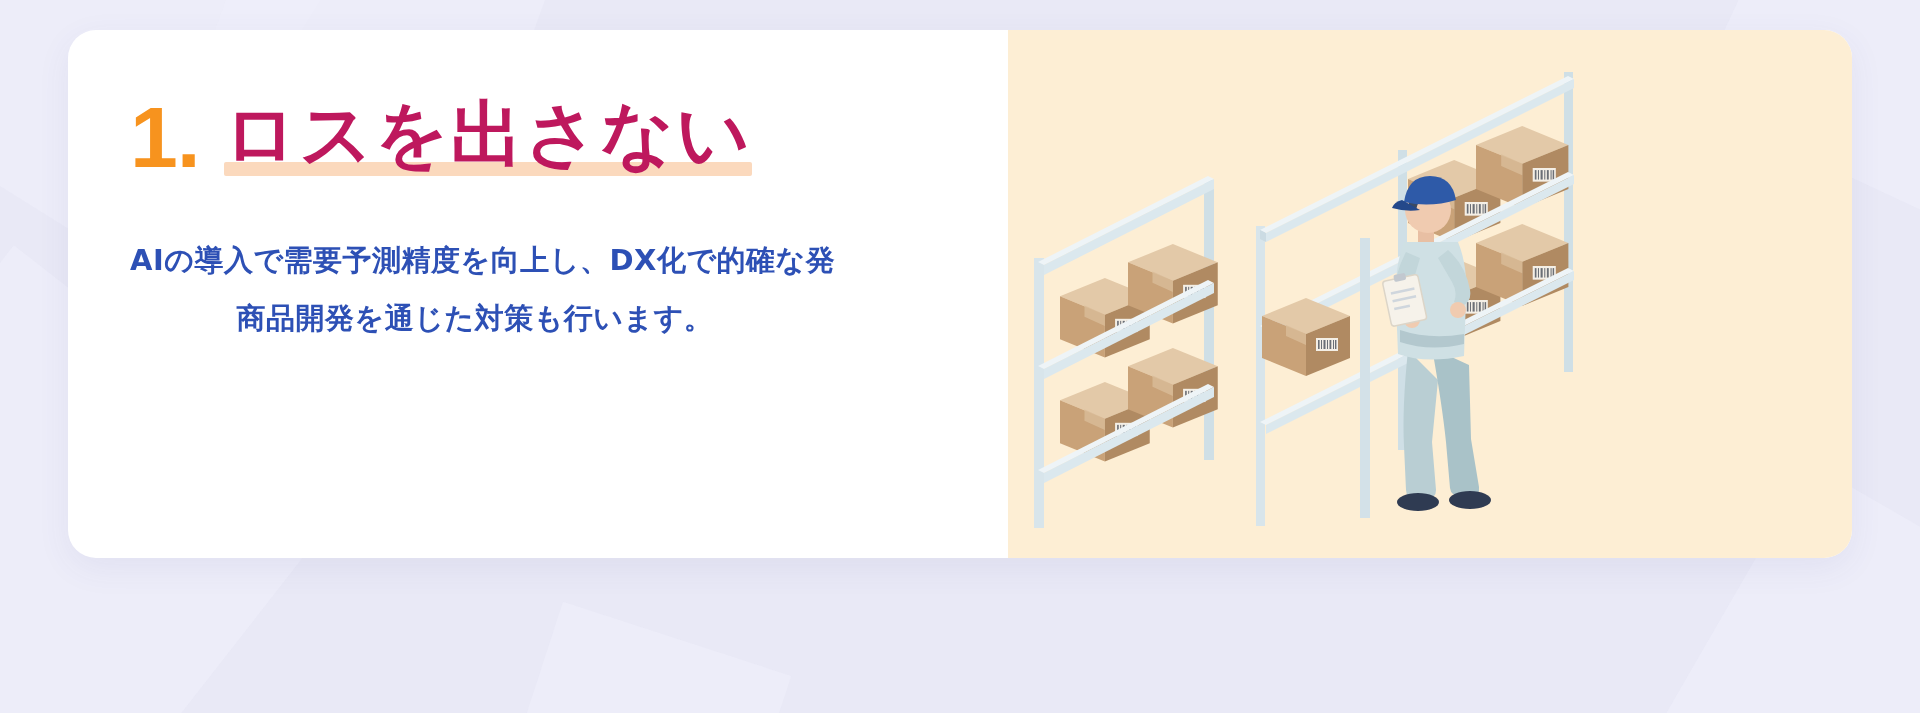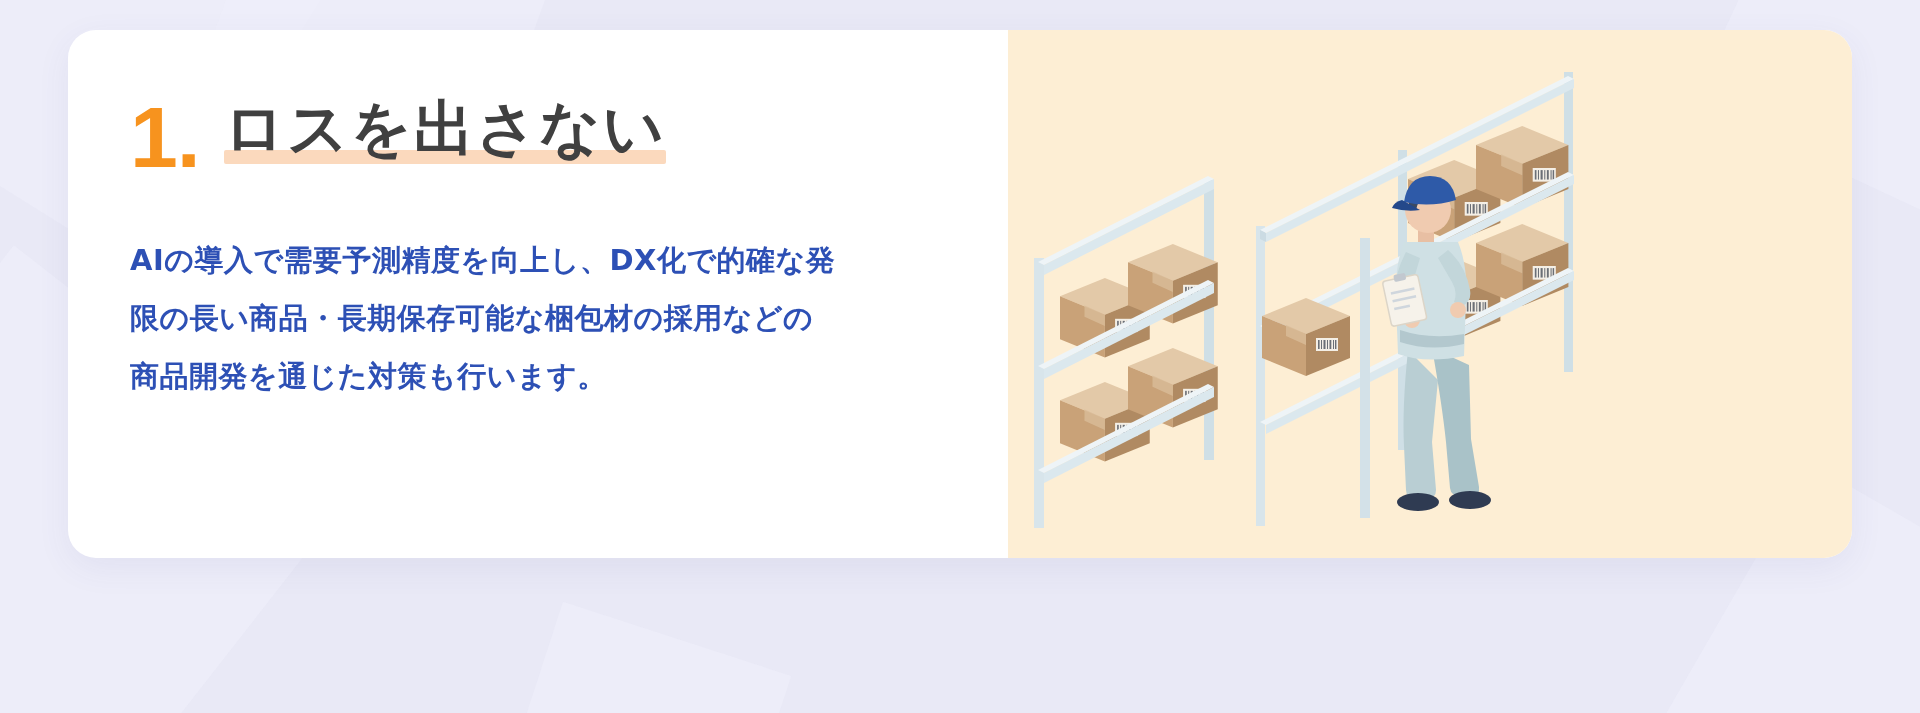--- a/index.html
+++ b/index.html
@@ -26,33 +26,34 @@
   .card-left{width:940px;flex:0 0 940px;position:relative;padding:68px 0 0 62px;box-sizing:border-box;}
   .card-right{flex:1;background:#fdeed4;position:relative;overflow:hidden;}
 
   .head-row{display:flex;align-items:flex-start;gap:10px;}
   .num{
     color:#f7931e;font-weight:700;font-size:86px;line-height:.92;
     letter-spacing:-1px;font-family:"Liberation Sans",sans-serif;
   }
   .title-wrap{position:relative;padding-left:14px;}
   .title{
-    color:#404040;font-size:60px;line-height:1.0;font-weight:700;
+    color:#be185d;font-size:72px;line-height:1.0;font-weight:700;
     letter-spacing:2px;white-space:nowrap;position:relative;z-index:2;
     font-family:"DejaVu Sans","Liberation Sans",sans-serif;
   }
   .title-underline{
     position:absolute;left:14px;right:0;bottom:-6px;height:14px;
     background:#fbd9bd;border-radius:2px;z-index:1;
   }
 
   .body-text{
     margin-top:54px;color:#2d50b5;font-size:29px;font-weight:700;
     line-height:58px;letter-spacing:.5px;width:690px;
     font-family:"DejaVu Sans","Liberation Sans",sans-serif;
+    text-align:center;
   }
   .body-text div{white-space:nowrap;}
 
   
   .illu{position:absolute;left:0;top:0;width:100%;height:100%;}
 </style>
 </head>
 <body>
 
 <div class="bg-shapes">
@@ -70,21 +71,20 @@
     <div class="head-row">
       <div class="num">1.</div>
       <div class="title-wrap">
         <div class="title">ロスを出さない</div>
         <div class="title-underline"></div>
       </div>
     </div>
 
     <div class="body-text">
       <div>AIの導入で需要予測精度を向上し、DX化で的確な発</div>
-      <div>限の長い商品・長期保存可能な梱包材の採用などの</div>
       <div>商品開発を通じた対策も行います。</div>
     </div>
   </div>
 
   <div class="card-right">
     <svg class="illu" viewBox="0 0 844 528" preserveAspectRatio="xMidYMid meet">
       <defs>
         <g id="boxg">
           <polygon points="0,18 44,0 88,18 44,36" fill="#e3c9a8"></polygon>
           <polygon points="0,18 44,36 44,78 0,60" fill="#c9a278"></polygon>

